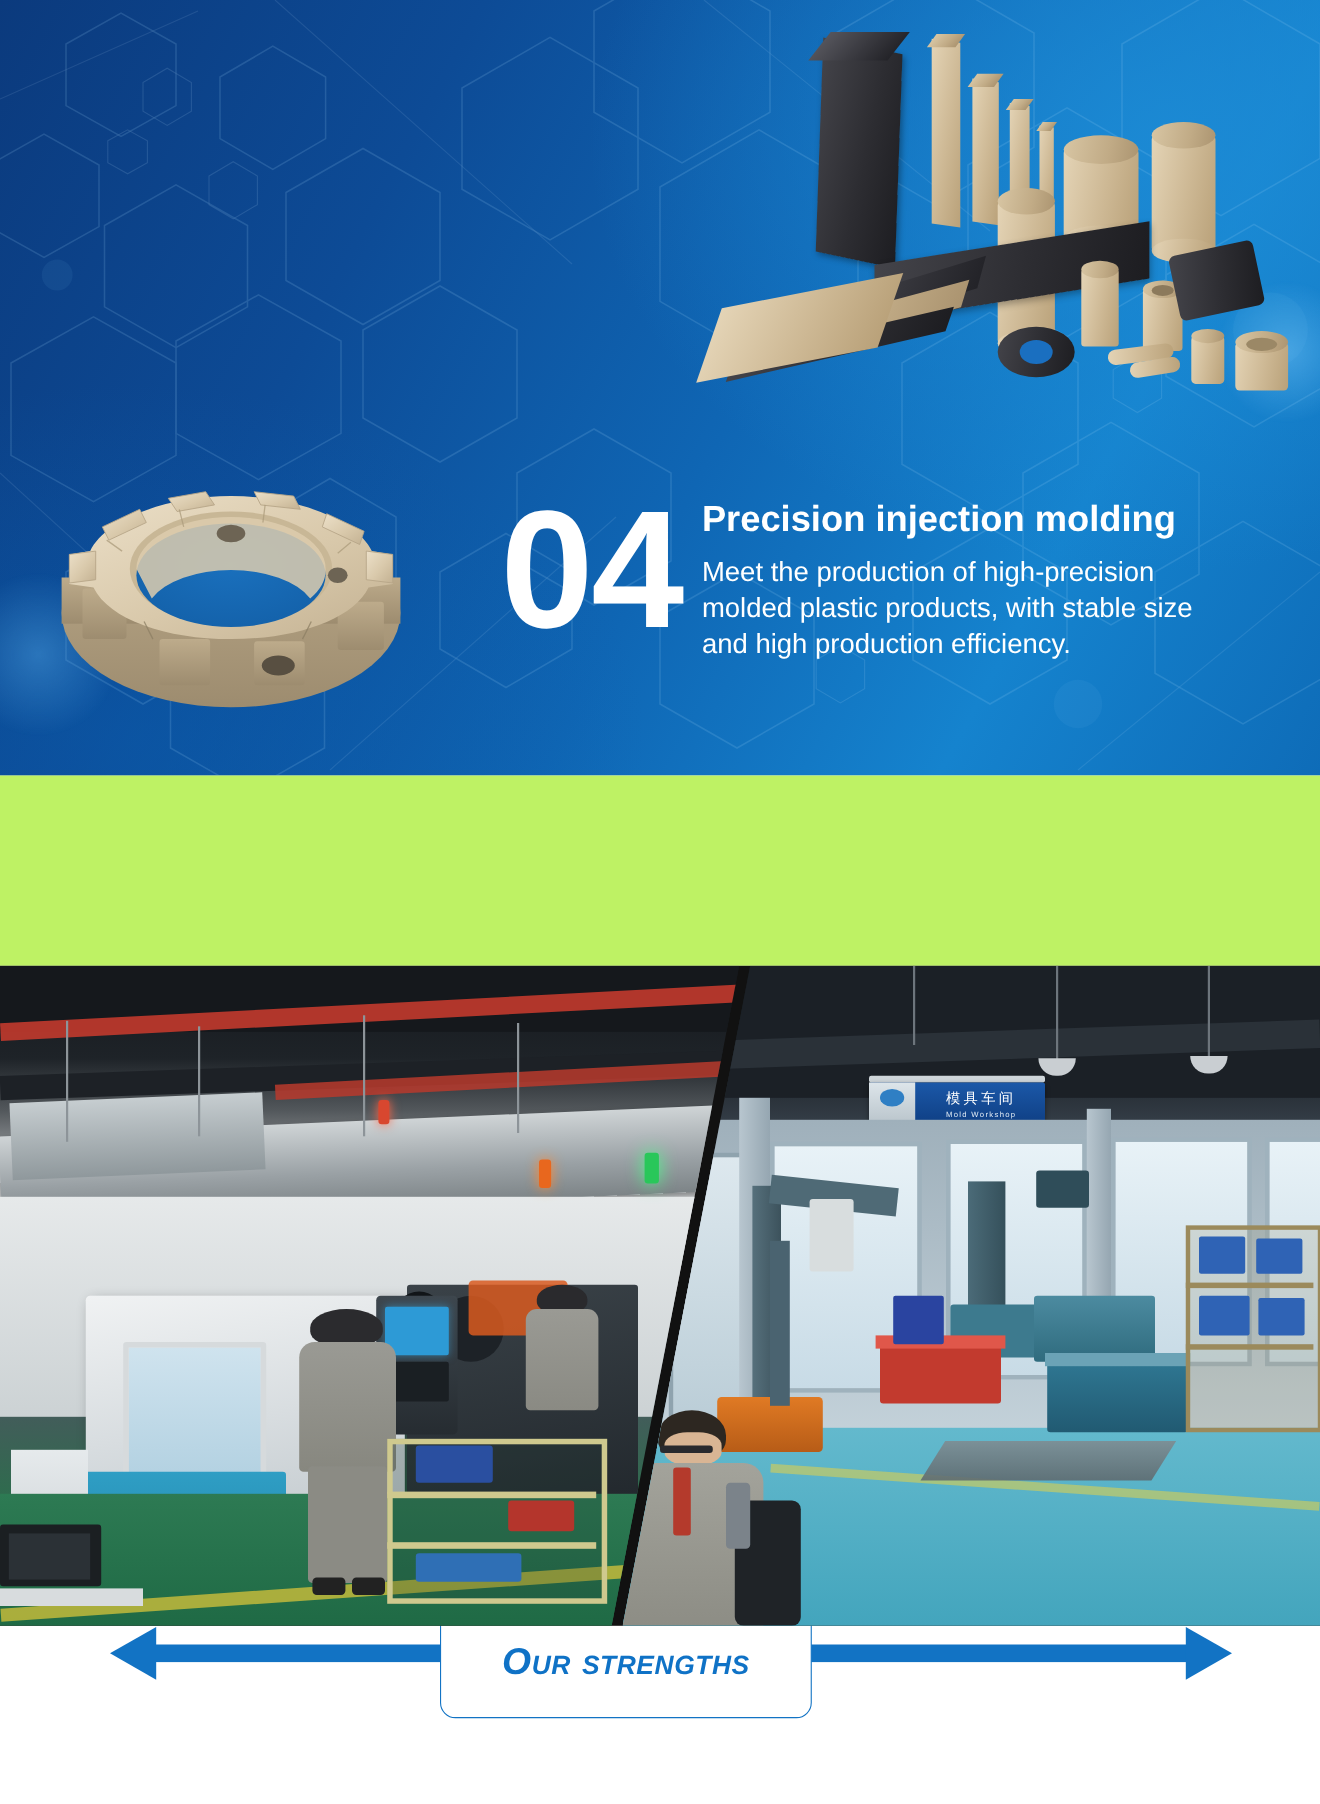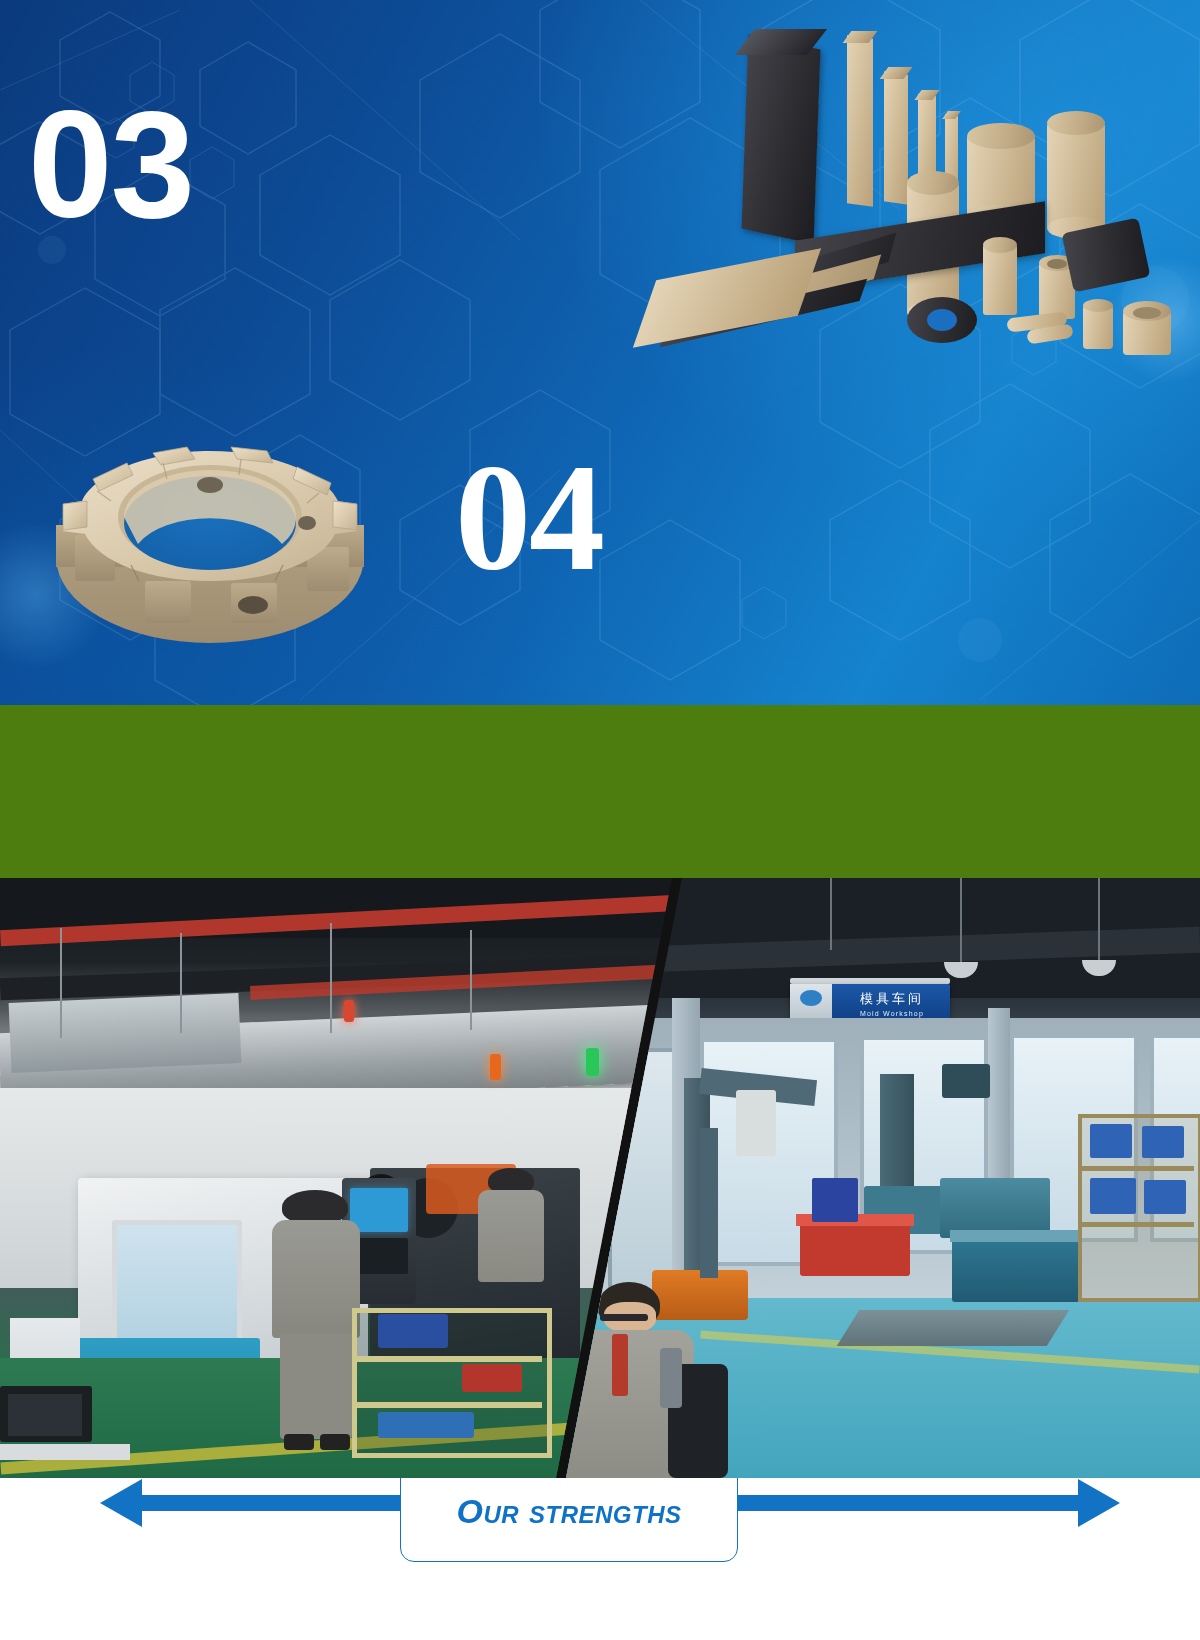--- a/index.html
+++ b/index.html
@@ -36,37 +36,37 @@
   }
   .blk-title{font-size:33px;font-weight:bold;color:#fff;line-height:1.1;white-space:nowrap;}
   .blk-body{font-size:25px;color:#fff;line-height:1.32;font-weight:400;}
 
   #block03{left:28px;top:78px;display:flex;align-items:flex-start;}
   #block03 .num{margin-right:18px;margin-top:10px;}
   #block03 .txt{padding-top:10px;width:420px;}
   #block03 .blk-body{margin-top:14px;}
 
   #block04{left:455px;top:440px;display:flex;align-items:flex-start;}
-  #block04 .num{margin-right:18px;margin-top:2px;font-family:Liberation Serif, serif;}
+  #block04 .num{margin-right:18px;margin-top:2px;}
   #block04 .txt{padding-top:14px;width:470px;}
   #block04 .blk-body{margin-top:14px;}
 
   
   .peekphoto{position:absolute;left:615px;top:15px;width:580px;height:345px;}
   .pc{position:absolute;}
   .tan{background:linear-gradient(100deg,#e4d4b6 0%,#cdb894 55%,#b9a179 100%);}
   .tan2{background:linear-gradient(100deg,#d8c6a4 0%,#c1ab86 60%,#ab9470 100%);}
   .blk-m{background:linear-gradient(100deg,#44444a 0%,#2d2d32 55%,#1d1d21 100%);}
   .blk-m2{background:linear-gradient(100deg,#55555c 0%,#37373d 60%,#232328 100%);}
 
   
   .gearwrap{position:absolute;left:35px;top:405px;width:350px;height:265px;}
 
   
-  .strip{position:absolute;left:0;top:705px;width:1200px;height:173px;background:#4d7c0f;}
+  .strip{position:absolute;left:0;top:705px;width:1200px;height:173px;background:#bef264;}
   .arrowline{position:absolute;left:100px;top:770px;width:1020px;height:56px;}
   .labelbox{
     position:absolute;left:400px;top:755px;width:336px;height:100px;
     border:1.6px solid #1273c4;border-radius:14px;background:#fff;
     display:flex;align-items:center;justify-content:center;
   }
   .labeltxt{
     font-family:"Liberation Sans","DejaVu Sans",sans-serif;
     font-style:italic;font-weight:bold;font-size:34px;color:#0f72c6;
     font-variant:small-caps;letter-spacing:.5px;
@@ -266,27 +266,30 @@
           <line x1="206" y1="54" x2="204" y2="70" stroke="#ac9c7c"></line>
           <line x1="284" y1="88" x2="272" y2="98" stroke="#ac9c7c"></line>
           <line x1="62" y1="86" x2="76" y2="96" stroke="#ac9c7c"></line>
           <line x1="96" y1="160" x2="104" y2="176" stroke="#8d7f64"></line>
           <line x1="248" y1="160" x2="240" y2="176" stroke="#8d7f64"></line>
         </g>
       </svg>
     </div>
 
     <div class="blk" id="block03">
-      <div class="num bignum">03</div>
       <div class="txt">
       </div>
     </div>
 
     <div class="blk" id="block04">
       <div class="num bignum">04</div>
+      <div class="txt">
+        <div class="blk-title">Precision injection molding</div>
+        <div class="blk-body">Meet the production of high-precision molded plastic products, with stable size and high production efficiency.</div>
+      </div>
     </div>
   </div>
 
   <div class="strip">
     <div class="arrowline">
       <svg width="1020" height="56" viewBox="0 0 1020 56" xmlns="http://www.w3.org/2000/svg">
         <g fill="#1273c4">
           <polygon points="0,28 42,4 42,52"></polygon>
           <rect x="40" y="20" width="940" height="16"></rect>
           <polygon points="1020,28 978,4 978,52"></polygon>

